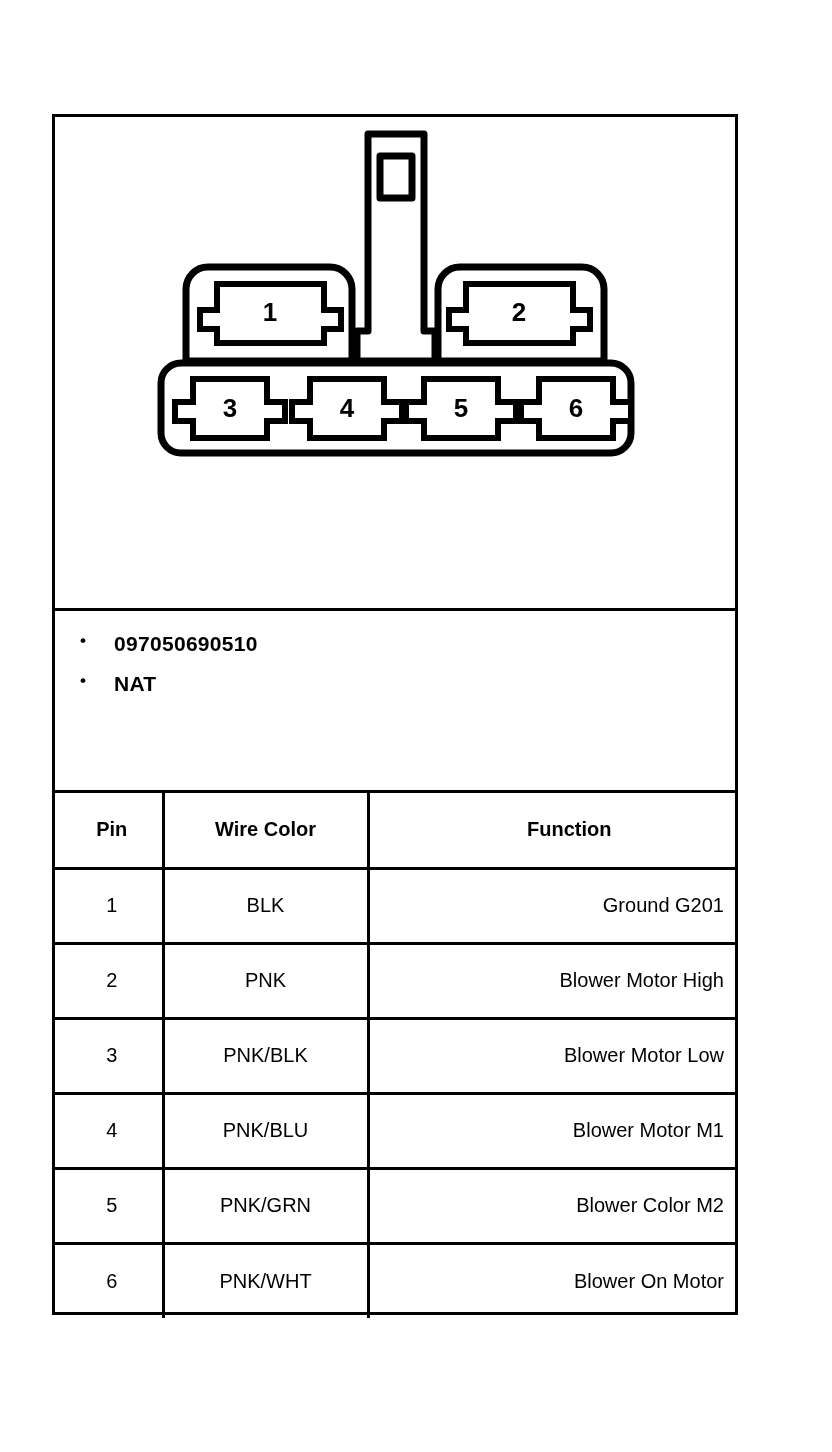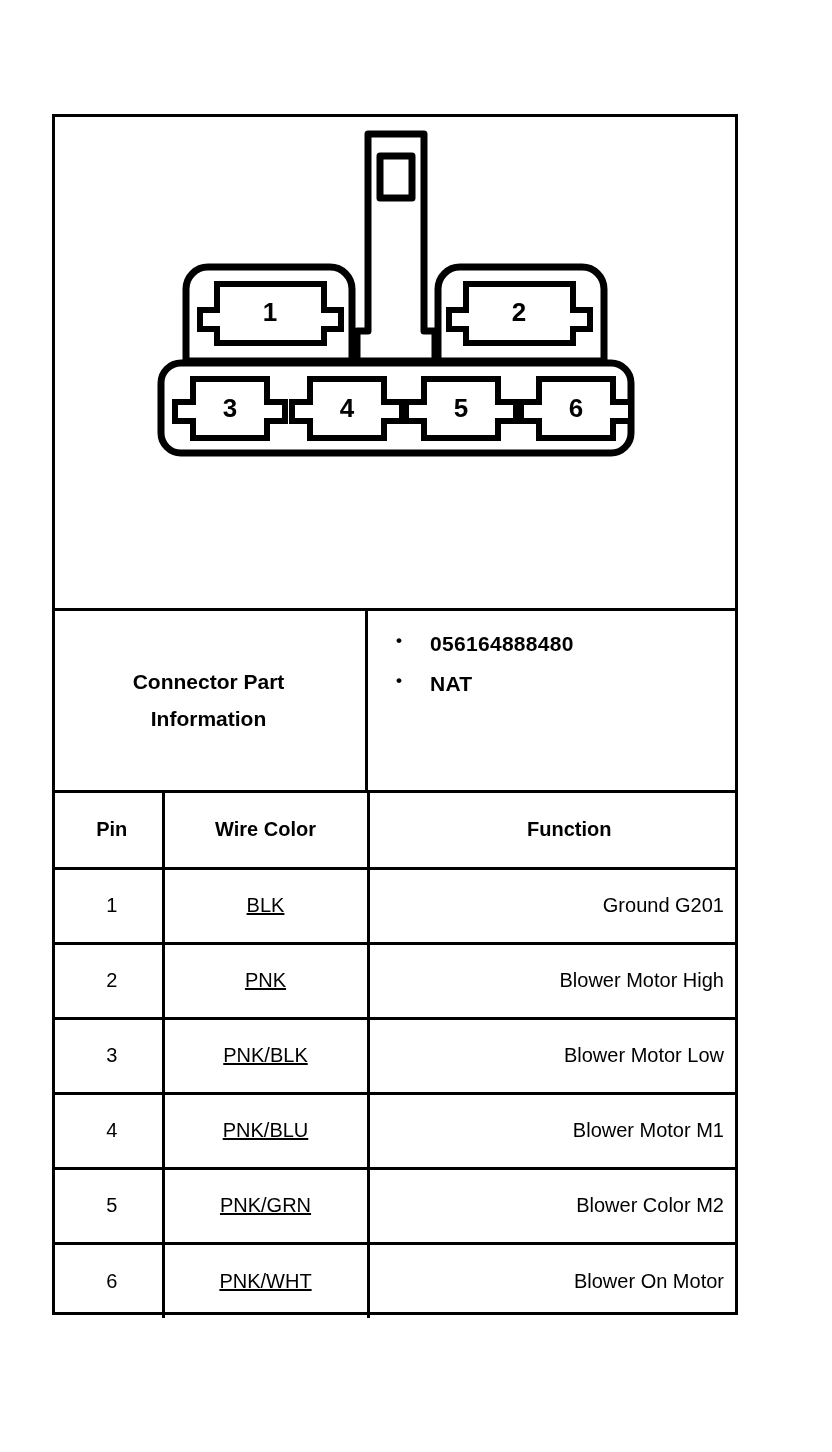--- a/index.html
+++ b/index.html
@@ -148,21 +148,21 @@
     font-weight: bold;
     text-align: center;
     vertical-align: middle;
   }
   #pin-table tbody td {
     height: 75px;
     vertical-align: middle;
     font-weight: normal;
   }
   #pin-table td.cell-pin  { text-align: center; }
-  #pin-table td.cell-wire { text-align: center; text-decoration: underline; }
+  #pin-table td.cell-wire { text-align: center; }
   #pin-table td.cell-func { text-align: right; padding-left: 16px; }
   #pin-table tbody tr:last-child td { border-bottom: none; }
 </style>
 </head>
 <body>
 
 <div id="page">
 
 
   <div id="figure-frame"></div>
@@ -300,30 +300,24 @@
                  L 469,307
                  L 469,288
                  L 487,288 Z"></path>
         <text x="524" y="303" text-anchor="middle" font-family="Liberation Sans, sans-serif" font-size="26" font-weight="bold" fill="#000">6</text>
       </g>
 
     </svg>
   </div>
 
   <div id="connector-part-row">
-    <div id="cpi-label-cell">
-      <div class="cpi-label-text">
-        <div>Connector Part</div>
-        <div>Information</div>
-      </div>
-    </div>
     <div id="cpi-values-cell">
       <div class="cpi-bullet-item">
         <span class="cpi-bullet-mark">•</span>
-        <span class="cpi-bullet-text">056164888480</span>
+        <span class="cpi-bullet-text">097050690510</span>
       </div>
       <div class="cpi-bullet-item">
         <span class="cpi-bullet-mark">•</span>
         <span class="cpi-bullet-text">NAT</span>
       </div>
     </div>
   </div>
 
   <table id="pin-table">
     <colgroup>

